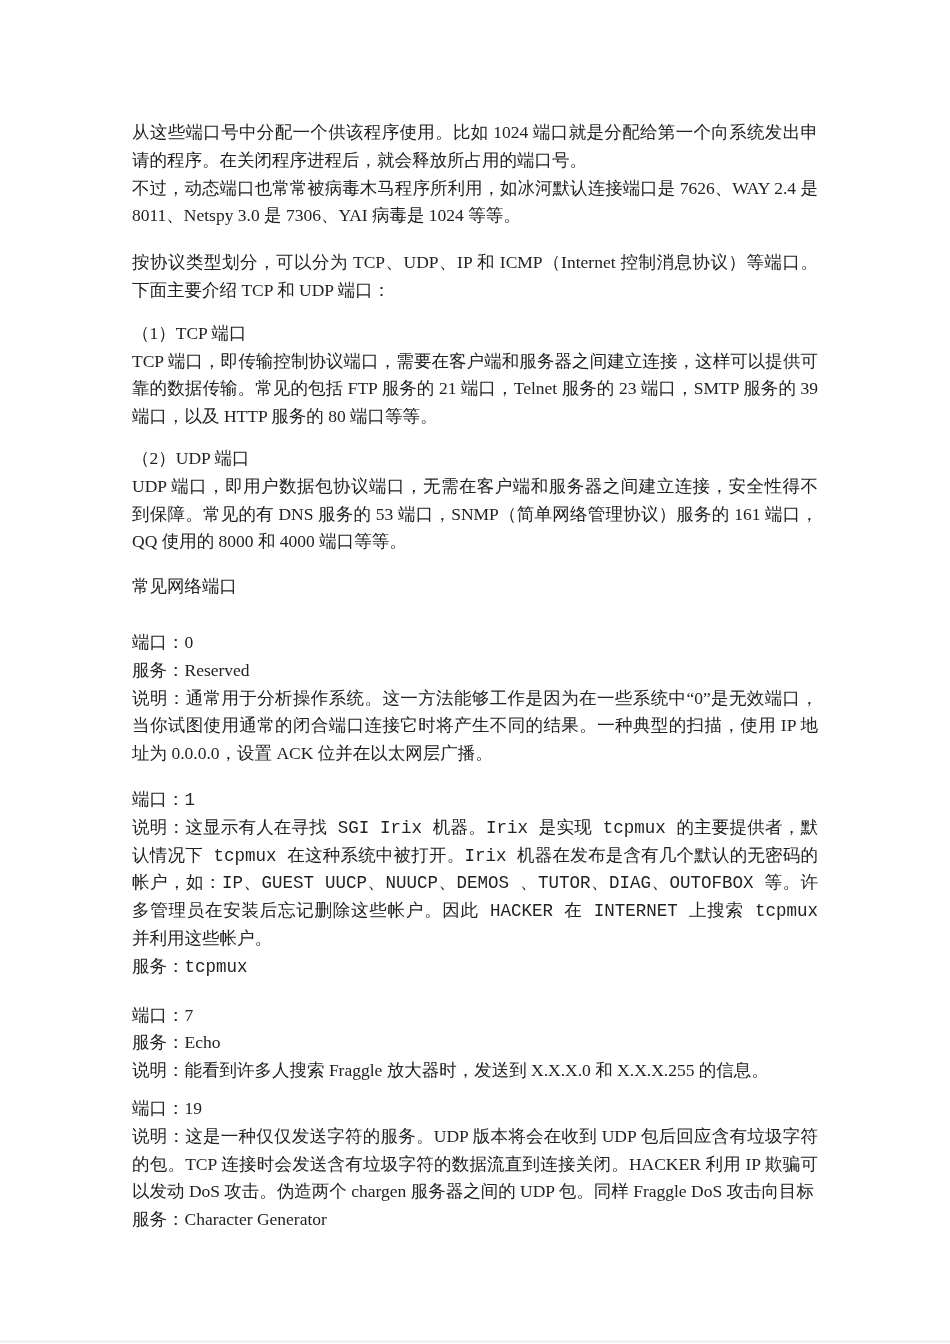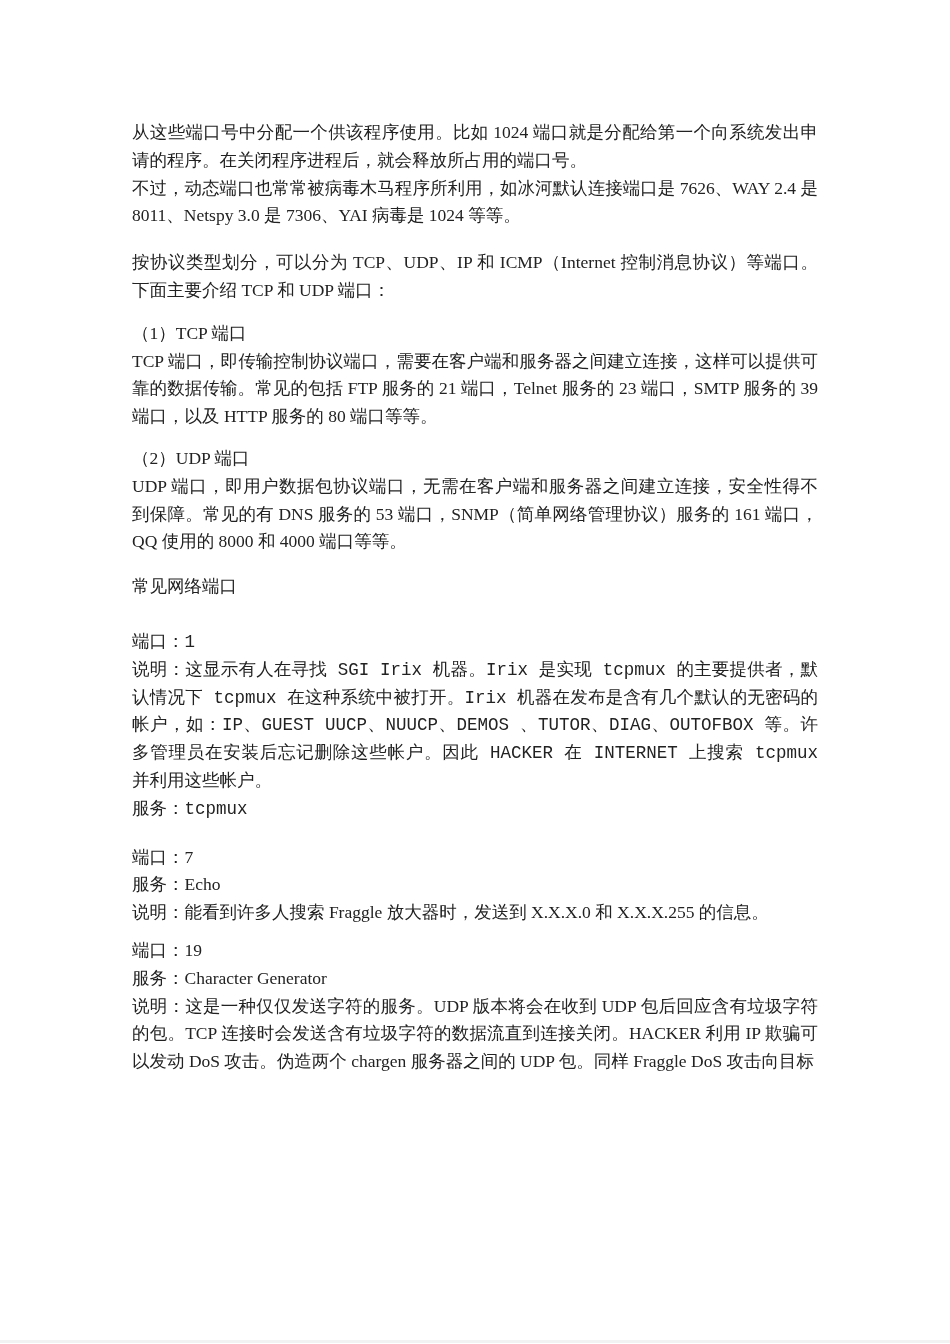--- a/index.html
+++ b/index.html
@@ -78,34 +78,39 @@
 
     <p class="block b-udp">
       <span class="line">（2）UDP 端口</span>
       <span class="line">UDP 端口，即用户数据包协议端口，无需在客户端和服务器之间建立连接，安全性得不到保障。常见的有 DNS 服务的 53 端口，SNMP（简单网络管理协议）服务的 161 端口，QQ 使用的 8000 和 4000 端口等等。</span>
     </p>
 
     <p class="block b-common">
       <span class="line">常见网络端口</span>
     </p>
 
+    <p class="block b-port0">
+      <span class="line"><span>端口：</span><span>0</span></span>
+      <span class="line"><span>服务：</span><span>Reserved</span></span>
+      <span class="line"><span>说明：</span><span>通常用于分析操作系统。这一方法能够工作是因为在一些系统中“0”是无效端口，当你试图使用通常的闭合端口连接它时将产生不同的结果。一种典型的扫描，使用 IP 地址为 0.0.0.0，设置 ACK 位并在以太网层广播。</span></span>
+    </p>
 
     <p class="block b-port1">
       <span class="line"><span>端口：</span><span>1</span></span>
       <span class="line"><span>说明：</span><span>这显示有人在寻找 SGI Irix 机器。Irix 是实现 tcpmux 的主要提供者，默认情况下 tcpmux 在这种系统中被打开。Irix 机器在发布是含有几个默认的无密码的帐户，如：IP、GUEST UUCP、NUUCP、DEMOS 、TUTOR、DIAG、OUTOFBOX 等。许多管理员在安装后忘记删除这些帐户。因此 HACKER 在 INTERNET 上搜索 tcpmux 并利用这些帐户。</span></span>
       <span class="line"><span>服务：</span><span>tcpmux</span></span>
     </p>
 
     <p class="block b-port7">
       <span class="line"><span>端口：</span><span>7</span></span>
       <span class="line"><span>服务：</span><span>Echo</span></span>
       <span class="line"><span>说明：</span><span>能看到许多人搜索 Fraggle 放大器时，发送到 X.X.X.0 和 X.X.X.255 的信息。</span></span>
     </p>
 
     <p class="block b-port19">
       <span class="line"><span>端口：</span><span>19</span></span>
+      <span class="line"><span>说明：</span><span>这是一种仅仅发送字符的服务。UDP 版本将会在收到 UDP 包后回应含有垃圾字符的包。TCP 连接时会发送含有垃圾字符的数据流直到连接关闭。HACKER 利用 IP 欺骗可以发动 DoS 攻击。伪造两个 chargen 服务器之间的 UDP 包。同样 Fraggle DoS 攻击向目标</span></span>
       <span class="line"><span>服务：</span><span>Character Generator</span></span>
-      <span class="line"><span>说明：</span><span>这是一种仅仅发送字符的服务。UDP 版本将会在收到 UDP 包后回应含有垃圾字符的包。TCP 连接时会发送含有垃圾字符的数据流直到连接关闭。HACKER 利用 IP 欺骗可以发动 DoS 攻击。伪造两个 chargen 服务器之间的 UDP 包。同样 Fraggle DoS 攻击向目标</span></span>
     </p>
 
   </div>
   <div class="page-bottom-edge"></div>
 </div>
 
 </body></html>

